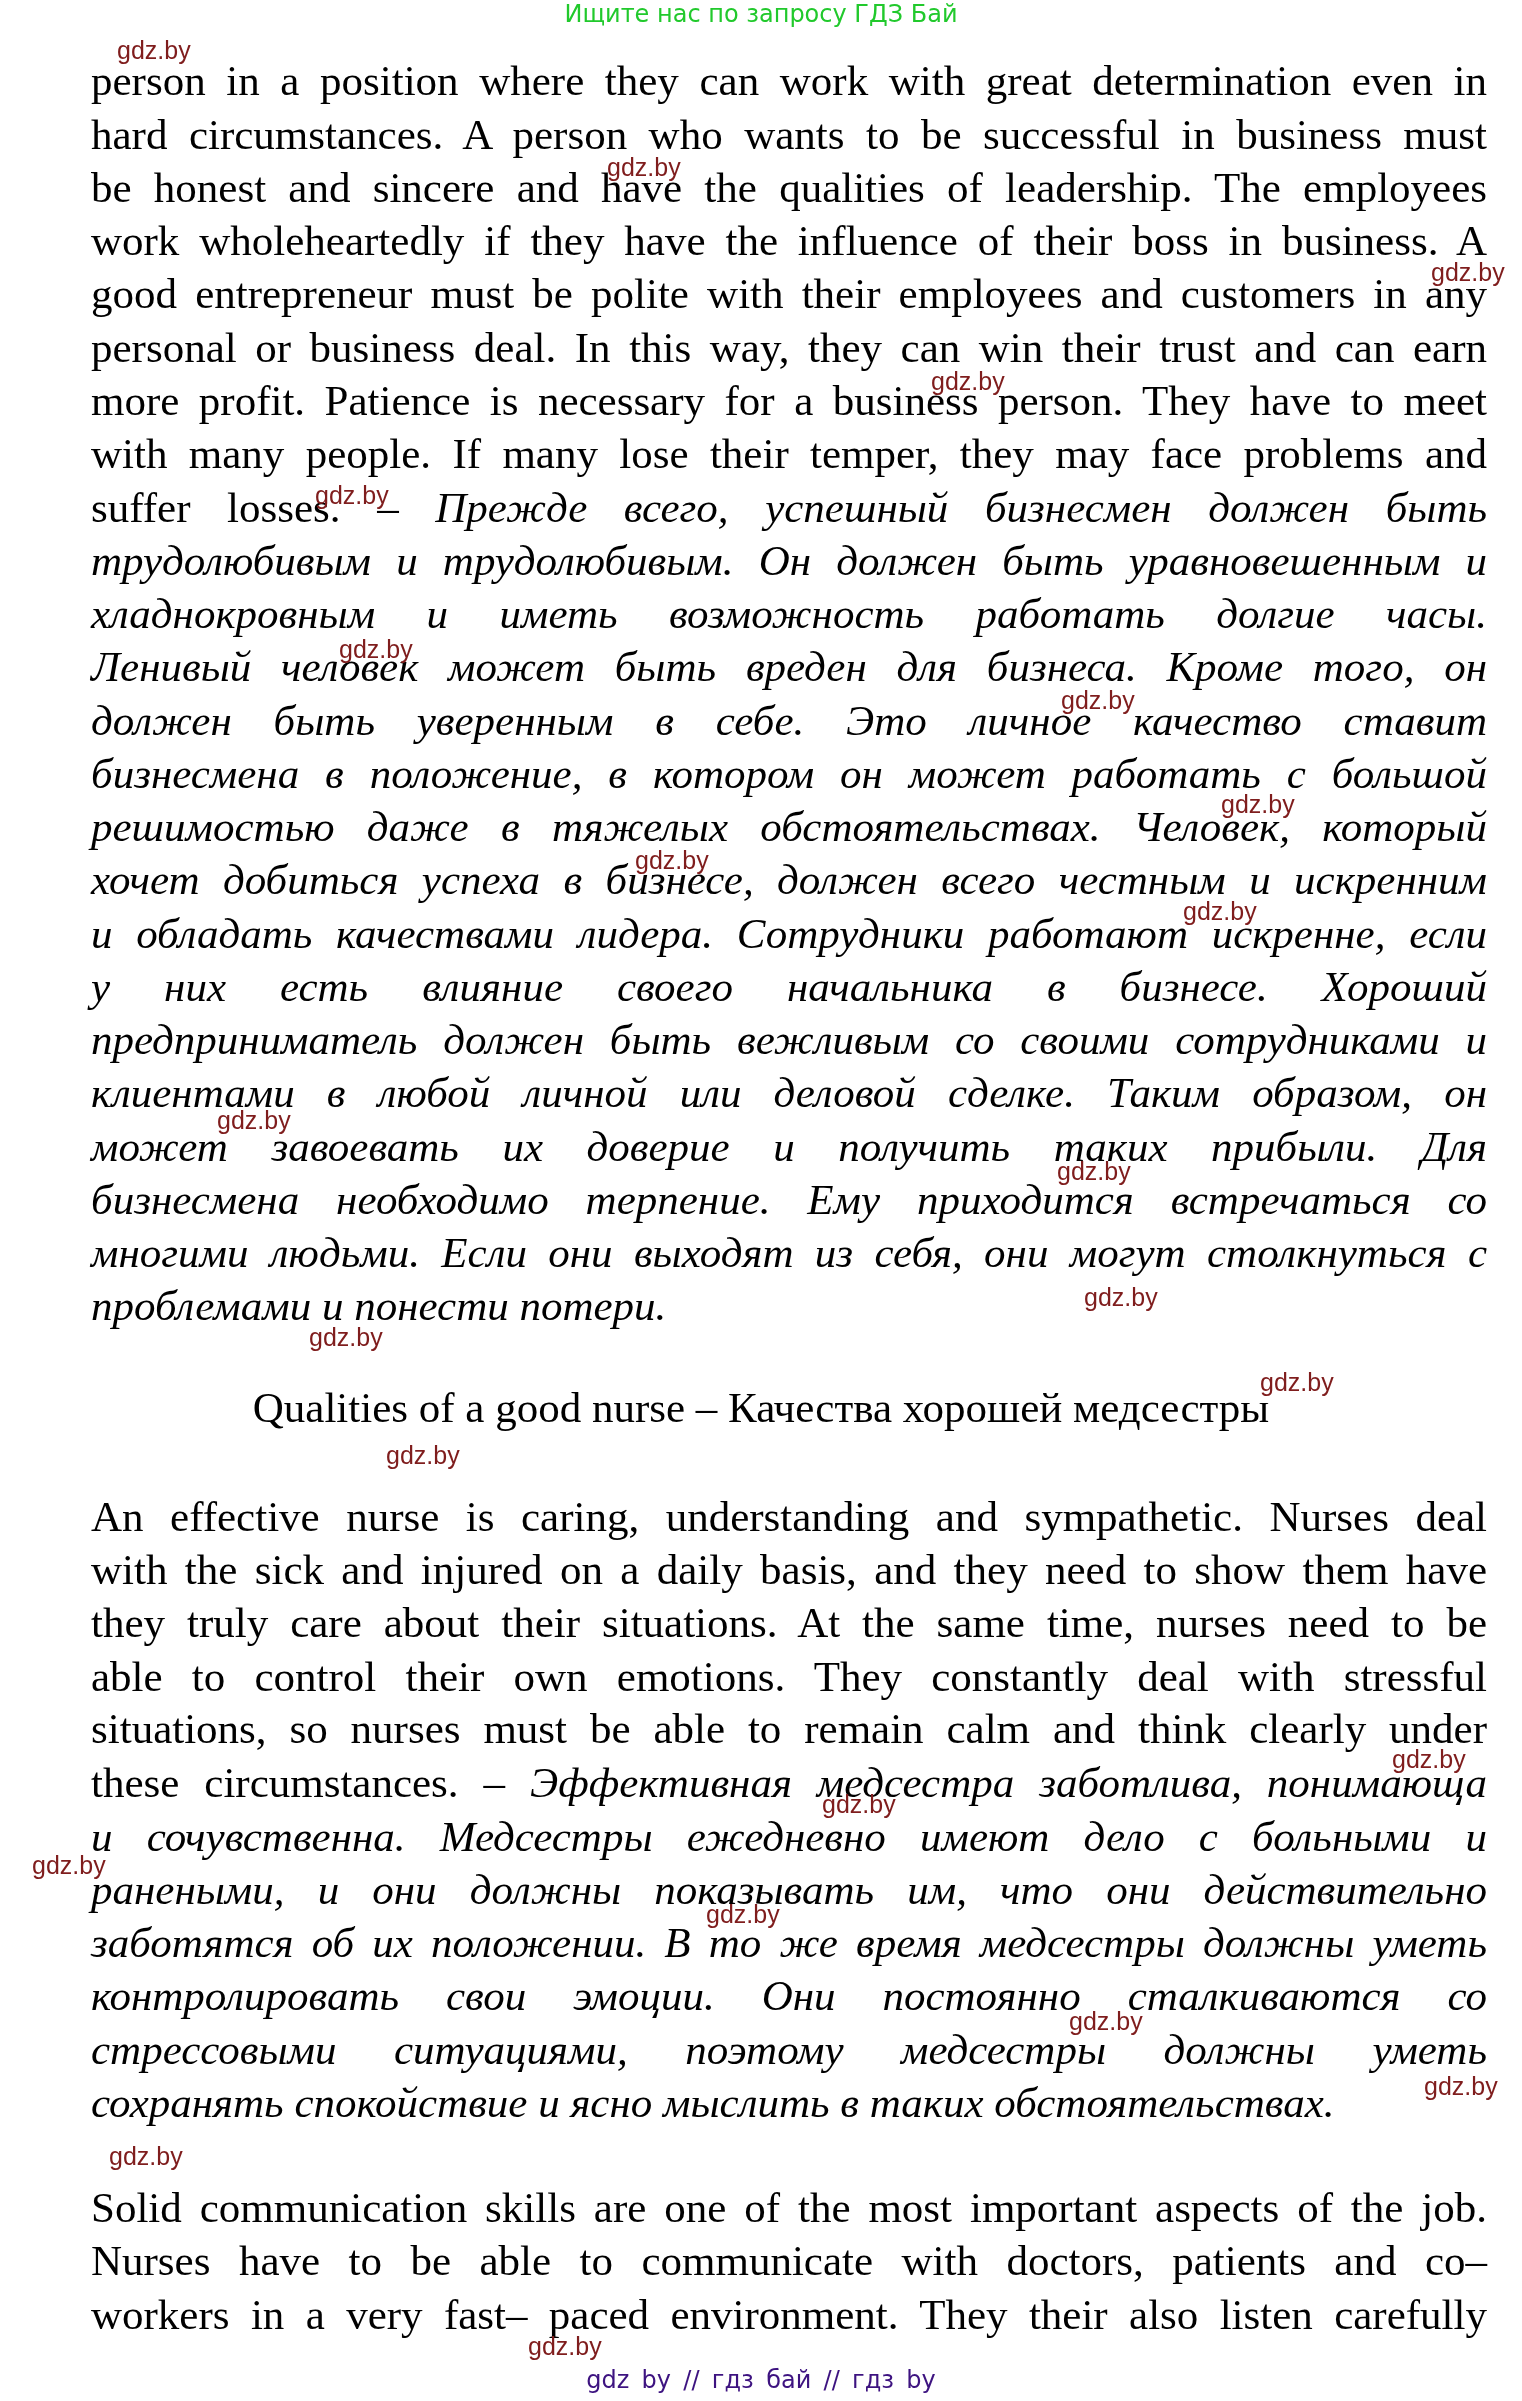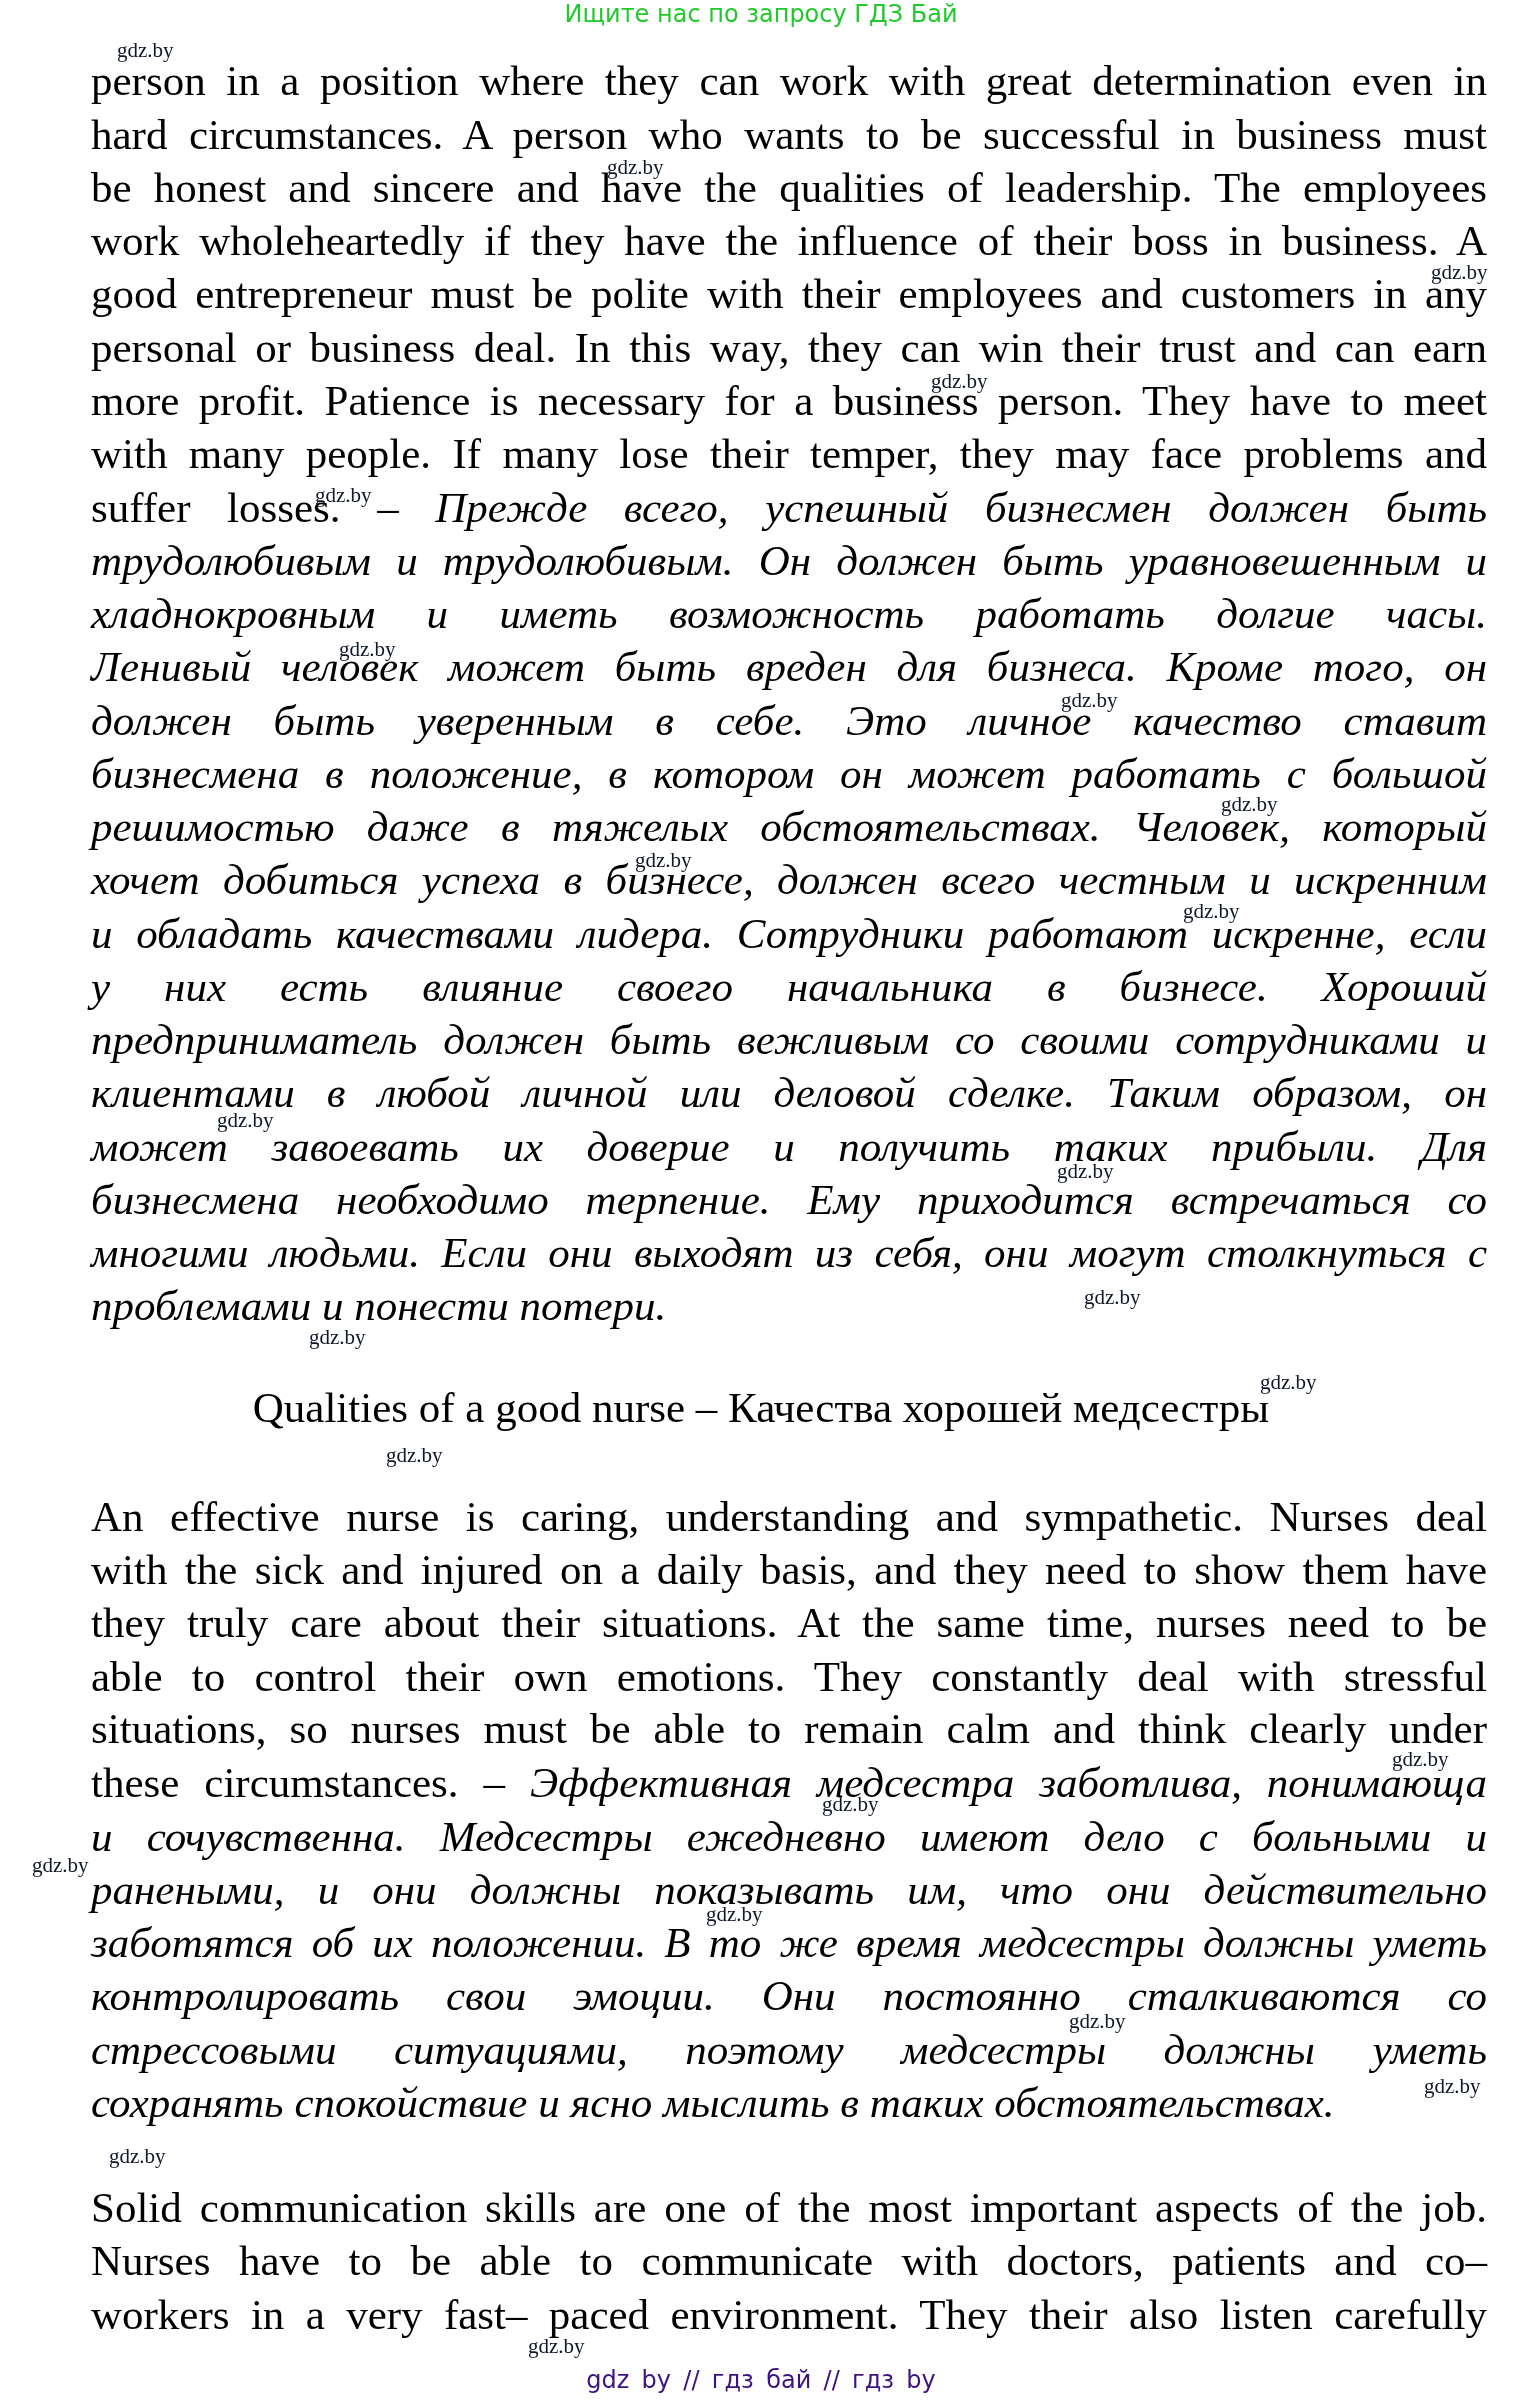--- a/index.html
+++ b/index.html
@@ -20,22 +20,22 @@
     font-family: "Liberation Serif", serif; font-size: 43px; line-height: 52px;
     color: #000; text-align: justify; text-align-last: justify; white-space: nowrap; margin-left: 26px;
   }
   .line.last { text-align-last: left; }
   .it { font-style: italic; }
   .title {
     position: absolute; left: 0; width: 1522px; top: 1382px; height: 52px;
     text-align: center; font-family: "Liberation Serif", serif; font-size: 43px; line-height: 52px; color: #000;
   }
   .wm {
-    position: absolute; font-family: Liberation Serif, serif; font-size: 21px;
-    color: #0f172a; line-height: 24px; white-space: nowrap;
+    position: absolute; font-family: Liberation Sans, sans-serif; font-size: 25px;
+    color: #7f1d1d; line-height: 24px; white-space: nowrap;
   }
 </style>
 </head>
 <body>
 
 <div class="header">Ищите нас по запросу ГДЗ Бай</div>
 
 <div>
   <div class="line" style="top:55px">person in a position where they can work with great determination even in</div>
   <div class="line" style="top:109px">hard circumstances. A person who wants to be successful in business must</div>

